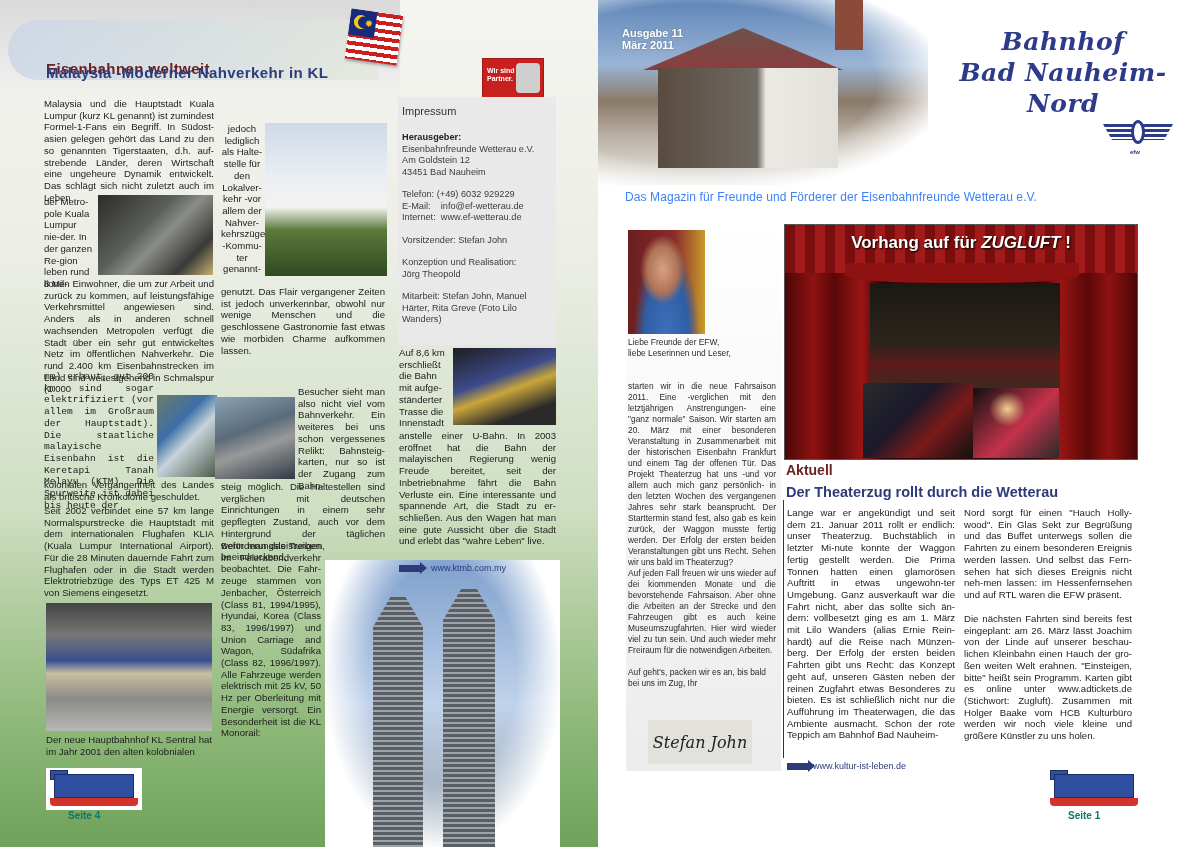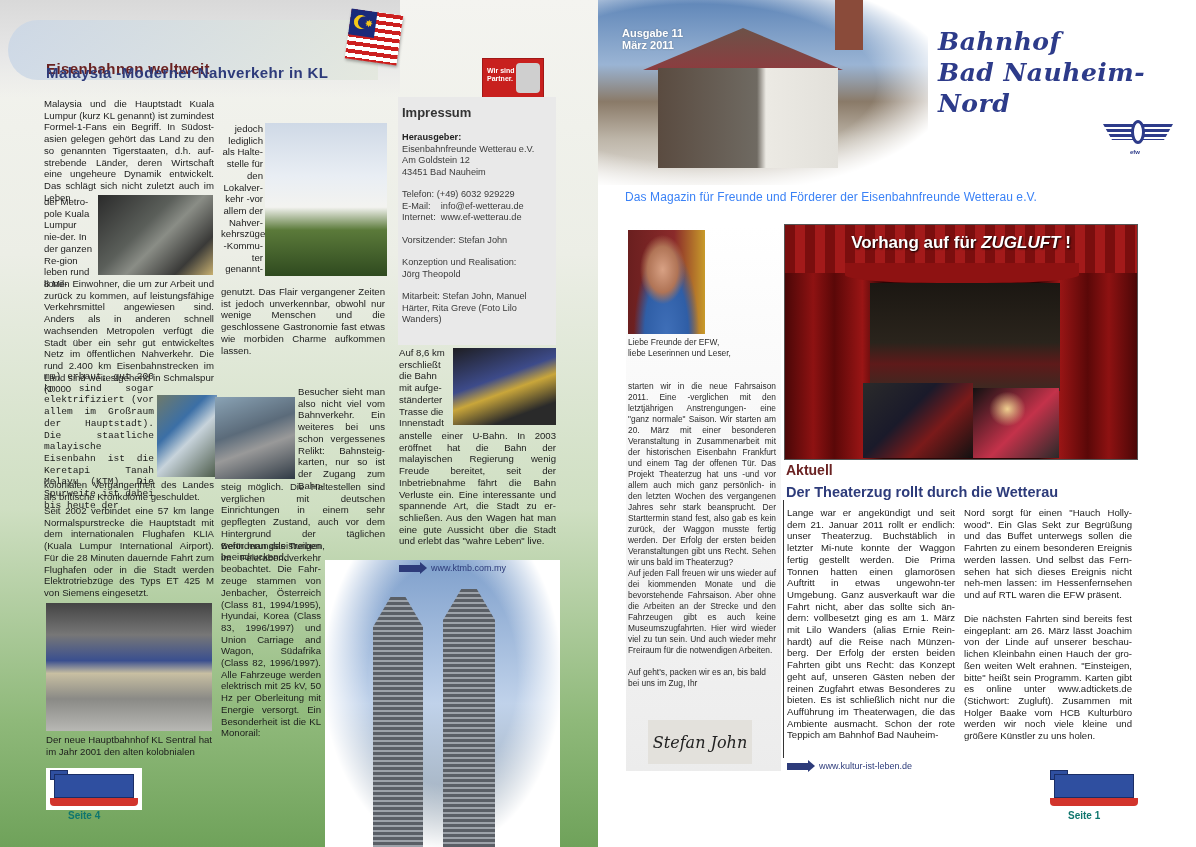--- a/index.html
+++ b/index.html
@@ -21,21 +21,21 @@
   .photo { position: absolute; overflow: hidden; }
   .ph-train1 { background: linear-gradient(135deg,#2b2b2b 0%,#5b5f5a 40%,#8a8d86 55%,#3a3a38 80%,#c8b070 100%); }
   .ph-mosque { background: linear-gradient(180deg,#cfd9e6 0%,#e9eef4 35%,#f3f3f0 55%,#5b7a3a 70%,#2f4a1f 100%); }
   .ph-mono { background: linear-gradient(135deg,#6f7a6a 0%,#3b6fa6 35%,#c7d3db 55%,#4b5a48 100%); }
   .ph-mono2 { background: linear-gradient(160deg,#8aa3b5 0%,#5b6b7a 40%,#999 60%,#2f3a45 100%); }
   .ph-train2 { background: linear-gradient(160deg,#1e1e22 0%,#3d4b8a 40%,#c9a63a 55%,#2a2a2a 80%); }
   .ph-sentral { background: linear-gradient(180deg,#444 0%,#777 25%,#3a4f8f 45%,#c8bfa2 55%,#8a8a86 75%,#b8b8b4 100%); }
   .ph-towers { background: radial-gradient(ellipse at 50% 40%, rgba(255,255,255,0) 45%, rgba(255,255,255,1) 72%), linear-gradient(180deg,#7fa0cc 0%,#c0d2ea 50%,#9aa6b0 100%); }
   .tower { position: absolute; bottom: 0; background: repeating-linear-gradient(180deg,#5a5f66 0 3px,#9da3aa 3px 5px); }
   .impressum { position: absolute; left: 398px; top: 97px; width: 158px; height: 248px; background: #e9e9e9; }
-  .imp-title { position: absolute; left: 4px; top: 8px; font-size: 13px; font-weight: bold; color: #333; }
+  .imp-title { position: absolute; left: 4px; top: 8px; font-size: 11px; font-weight: normal; color: #333; }
   .imp-body { position: absolute; left: 4px; top: 35px; width: 152px; font-size: 9.2px; line-height: 11.5px; color: #3b3b3b; }
   .imp-body .b { font-weight: bold; color: #222; }
   .imp-body .gap { height: 11px; }
   .spk { position: absolute; left: 482px; top: 58px; width: 62px; height: 68px; background: #c8201e; border: 1px solid #a01816; }
   .spk .t1 { position: absolute; left: 4px; top: 8px; font-size: 7px; font-weight: bold; color: #fff; line-height: 8px; width: 32px; }
   .spk .piece { position: absolute; right: 3px; top: 4px; width: 24px; height: 30px; background: #cfcfcf; border-radius: 4px; }
   .spk .t2 { position: absolute; left: 18px; top: 44px; font-size: 6.5px; color: #fff; line-height: 8px; }
   .spk .s-icon { position: absolute; left: 5px; top: 43px; font-size: 11px; font-weight: bold; color: #fff; }
   .link { position: absolute; font-size: 9px; color: #2d3b7a; display: flex; align-items: center; gap: 4px; }
   .arrow { width: 22px; height: 7px; background: #2d3b7a; position: relative; }
@@ -46,21 +46,21 @@
   .loco .frame { position: absolute; left: 4px; top: 30px; width: 88px; height: 8px; background: #d2342c; border-radius: 0 0 4px 4px; }
   .loco .lbl { position: absolute; left: 22px; top: 11px; font-size: 10px; font-weight: bold; color: #0f766e; margin-top: 31px; }
   .caption { position: absolute; font-size: 9.6px; line-height: 12px; color: #1c1c1c; text-align: justify; }
 
   
   .hero { position: absolute; left: 0; top: 0; width: 330px; height: 185px; background: radial-gradient(ellipse at 30% 45%, rgba(255,255,255,0) 55%, rgba(255,255,255,1) 78%), linear-gradient(180deg,#5f86b8 0%,#9ab4d4 35%,#8a7a68 55%,#bdb5a8 75%,#e6e3de 100%); }
   .hero .roof { position: absolute; left: 45px; top: 28px; width: 200px; height: 42px; background: linear-gradient(180deg,#6b4a3a,#8a2f2f); clip-path: polygon(0 100%, 50% 0, 100% 100%); opacity: .9; }
   .hero .house { position: absolute; left: 60px; top: 68px; width: 180px; height: 100px; background: linear-gradient(90deg,#5a4b40 0%,#6f6a62 55%,#eceae4 60%,#e2e0da 100%); }
   .hero .chimney { position: absolute; left: 237px; top: 0; width: 28px; height: 50px; background: #8a4b3a; }
   .issue { position: absolute; left: 24px; top: 27px; font-size: 11px; font-weight: bold; color: #ffffff; line-height: 12px; text-shadow: 0 0 2px rgba(0,0,0,.3); }
-  .mag-title { position: absolute; left: 340px; top: 26px; width: 250px; font-family: "DejaVu Serif", serif; font-style: italic; font-weight: bold; color: #2d3b8a; font-size: 25px; line-height: 31px; letter-spacing: .5px; }
+  .mag-title { position: absolute; left: 340px; top: 26px; width: 250px; text-align: center; font-family: "DejaVu Serif", serif; font-style: italic; font-weight: bold; color: #2d3b8a; font-size: 25px; line-height: 31px; letter-spacing: .5px; }
   .efw-logo { position: absolute; left: 505px; top: 118px; width: 70px; height: 42px; }
   .efw-logo .wing { position: absolute; top: 6px; width: 30px; height: 16px; background: repeating-linear-gradient(180deg,#2d3b8a 0 3px,transparent 3px 5px); }
   .efw-logo .wing.l { left: 0; clip-path: polygon(0 0,100% 0,100% 100%,30% 100%); }
   .efw-logo .wing.r { right: 0; clip-path: polygon(0 0,100% 0,70% 100%,0 100%); }
   .efw-logo .wheel { position: absolute; left: 28px; top: 2px; width: 14px; height: 24px; border: 3px solid #2d3b8a; border-radius: 50%; }
   .efw-logo .efw { position: absolute; left: 27px; top: 31px; font-size: 6px; font-weight: bold; color: #2d3b8a; }
   .tagline { position: absolute; left: 27px; top: 190px; font-size: 12px; color: #3b82f6; letter-spacing: .1px; }
   .editorial { position: absolute; left: 626px; top: 226px; width: 155px; height: 545px; background: linear-gradient(180deg,#ffffff 0%,#ececec 100%); }
   .portrait { position: absolute; left: 628px; top: 230px; width: 77px; height: 104px; background: radial-gradient(ellipse at 45% 38%, #d8a184 0%, #b07456 25%, rgba(0,0,0,0) 38%), radial-gradient(ellipse at 50% 100%, #3f6fb8 0%, #2f5ea6 40%, rgba(0,0,0,0) 60%), linear-gradient(90deg,#6a1f1f 0%, #8a2a2a 60%, #c89b2a 100%); }
   .ed-text { position: absolute; left: 628px; top: 337px; width: 148px; font-size: 8.4px; line-height: 11px; color: #2a2a2a; text-align: justify; }
@@ -105,21 +105,21 @@
   <div class="photo ph-sentral" style="left:46px; top:603px; width:166px; height:128px;"></div>
   <div class="caption" style="left:46px; top:734px; width:166px;">Der neue Hauptbahnhof KL Sentral hat im Jahr 2001 den alten kolobnialen</div>
   <div class="loco" style="left:46px; top:768px;">
     <div class="cab"></div>
     <div class="body"></div>
     <div class="frame"></div>
     <div class="lbl">Seite 4</div>
   </div>
 
   <div class="photo ph-mosque" style="left:265px; top:123px; width:122px; height:153px;"></div>
-  <div class="p-abs txt" style="left:221px; top:123px; width:42px; text-align:right;">jedoch lediglich als Halte-stelle für den Lokalver-kehr -vor allem der Nahver-kehrszüge -Kommu-ter genannt-</div>
+  <div class="p-abs txt" style="left:221px; top:123px; width:42px; text-align:center;">jedoch lediglich als Halte-stelle für den Lokalver-kehr -vor allem der Nahver-kehrszüge -Kommu-ter genannt-</div>
   <div class="p-abs txt" style="left:221px; top:278px; width:164px;margin-top:8px;">genutzt. Das Flair vergangener Zeiten ist jedoch unverkennbar, obwohl nur wenige Menschen und die geschlossene Gastronomie fast etwas wie morbiden Charme aufkommen lassen.</div>
   <div class="photo ph-mono2" style="left:215px; top:397px; width:80px; height:82px;"></div>
   <div class="p-abs txt" style="left:298px; top:386px; width:87px;">Besucher sieht man also nicht viel vom Bahnverkehr. Ein weiteres bei uns schon vergessenes Relikt: Bahnsteig-karten, nur so ist der Zugang zum Bahn-</div>
   <div class="p-abs txt" style="left:221px; top:481px; width:164px;">steig möglich. Die Haltestellen sind verglichen mit deutschen Einrichtungen in einem sehr gepflegten Zustand, auch vor dem Hintergrund der täglichen Beförderungsleistungen, beeindruckend,</div>
   <div class="p-abs txt" style="left:221px; top:540px; width:100px;">wenn man das Treiben im Feierabendverkehr beobachtet. Die Fahr-zeuge stammen von Jenbacher, Österreich (Class 81, 1994/1995), Hyundai, Korea (Class 83, 1996/1997) und Union Carriage and Wagon, Südafrika (Class 82, 1996/1997). Alle Fahrzeuge werden elektrisch mit 25 kV, 50 Hz per Oberleitung mit Energie versorgt. Ein Besonderheit ist die KL Monorail:</div>
 
   <div class="photo ph-towers" style="left:325px; top:560px; width:235px; height:287px;">
     <div class="tower" style="left:48px; width:50px; height:250px; clip-path: polygon(35% 0,65% 0,100% 12%,100% 100%,0 100%,0 12%);"></div>
     <div class="tower" style="left:118px; width:52px; height:258px; clip-path: polygon(35% 0,65% 0,100% 12%,100% 100%,0 100%,0 12%);"></div>
   </div>
@@ -210,21 +210,21 @@
 <div class="kicker">Aktuell</div>
 <div class="headline">Der Theaterzug rollt durch die Wetterau</div>
 <div class="col-rule"></div>
 
 <div class="p-abs txt" style="left:787px; top:507px; width:168px;">Lange war er angekündigt und seit dem 21. Januar 2011 rollt er endlich: unser Theaterzug. Buchstäblich in letzter Mi-nute konnte der Waggon fertig gestellt werden. Die Prima Tonnen hatten einen glamorösen Auftritt in etwas ungewohn-ter Umgebung. Ganz ausverkauft war die Fahrt nicht, aber das sollte sich än-dern: vollbesetzt ging es am 1. März mit Lilo Wanders (alias Ernie Rein-hardt) auf die Reise nach Münzen-berg. Der Erfolg der ersten beiden Fahrten gibt uns Recht: das Konzept geht auf, unseren Gästen neben der reinen Zugfahrt etwas Besonderes zu bieten. Es ist schließlich nicht nur die Aufführung im Theaterwagen, die das Ambiente ausmacht. Schon der rote Teppich am Bahnhof Bad Nauheim-</div>
 <div class="p-abs txt" style="left:964px; top:507px; width:168px;">Nord sorgt für einen "Hauch Holly-wood". Ein Glas Sekt zur Begrüßung und das Buffet unterwegs sollen die Fahrten zu einem besonderen Ereignis werden lassen. Und selbst das Fern-sehen hat sich dieses Ereignis nicht neh-men lassen: im Hessenfernsehen und auf RTL waren die EFW präsent.</div>
 <div class="p-abs txt" style="left:964px; top:613px; width:168px;">Die nächsten Fahrten sind bereits fest eingeplant: am 26. März lässt Joachim von der Linde auf unserer beschau-lichen Kleinbahn einen Hauch der gro-ßen weiten Welt erahnen. "Einsteigen, bitte" heißt sein Programm. Karten gibt es online unter www.adtickets.de (Stichwort: Zugluft). Zusammen mit Holger Baake vom HCB Kulturbüro werden wir noch viele kleine und größere Künstler zu uns holen.</div>
 
 <div class="link" style="left:787px; top:761px;">
   <span class="arrow"></span>
-  <span style="margin-left:6px;">www.kultur-ist-leben.de</span>
+  <span style="">www.kultur-ist-leben.de</span>
 </div>
 
 <div class="loco" style="left:1046px; top:768px;">
   <div class="cab"></div>
   <div class="body"></div>
   <div class="frame"></div>
   <div class="lbl">Seite 1</div>
 </div>
 
 </body></html>

